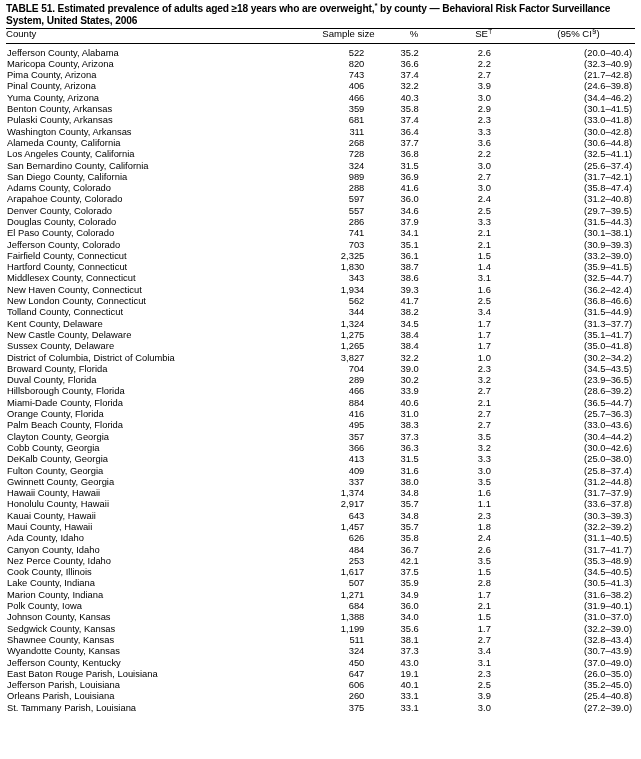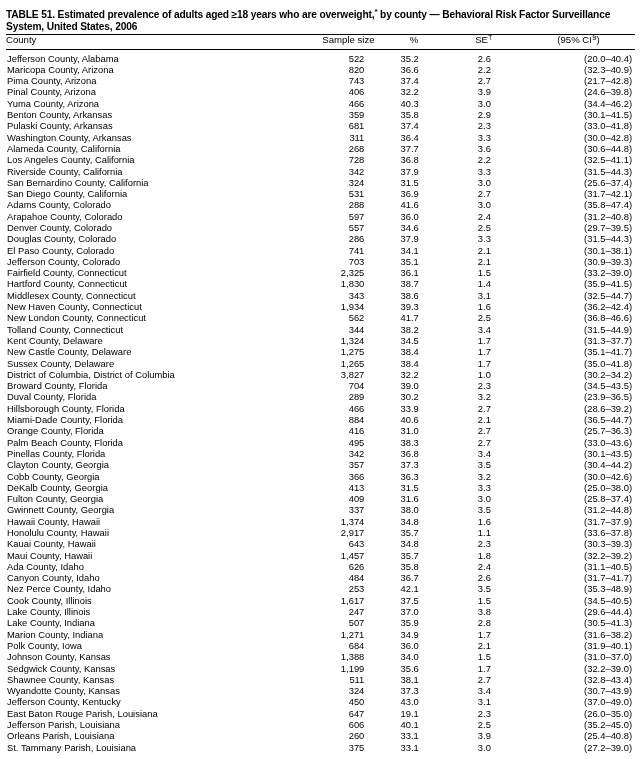--- a/index.html
+++ b/index.html
@@ -21,21 +21,21 @@
     position: relative;
     box-sizing: border-box;
     padding: 3px 6px 0 6px;
   }
   
   .table-title {
     font-size: 10.2px;
     font-weight: bold;
     line-height: 11.6px;
     letter-spacing: -0.15px;
-    margin: 6px 0 2px 0;
+    margin: 0 0 2px 0;
     padding: 0;
   }
   .table-title .ge { font-weight: bold; }
   .sup {
     font-size: 8px;
     vertical-align: super;
     line-height: 0;
   }
   
   .rule-thick {
@@ -192,36 +192,29 @@
           <td class="col-ci">(30.6–44.8)</td>
         </tr>
         <tr>
           <td class="col-county">Los Angeles County, California</td>
           <td class="col-n">728</td>
           <td class="col-pct">36.8</td>
           <td class="col-se">2.2</td>
           <td class="col-ci">(32.5–41.1)</td>
         </tr>
         <tr>
-          <td class="col-county">Riverside County, California</td>
-          <td class="col-n">342</td>
-          <td class="col-pct">37.9</td>
-          <td class="col-se">3.3</td>
-          <td class="col-ci">(31.5–44.3)</td>
-        </tr>
-        <tr>
           <td class="col-county">San Bernardino County, California</td>
           <td class="col-n">324</td>
           <td class="col-pct">31.5</td>
           <td class="col-se">3.0</td>
           <td class="col-ci">(25.6–37.4)</td>
         </tr>
         <tr>
           <td class="col-county">San Diego County, California</td>
-          <td class="col-n">531</td>
+          <td class="col-n">989</td>
           <td class="col-pct">36.9</td>
           <td class="col-se">2.7</td>
           <td class="col-ci">(31.7–42.1)</td>
         </tr>
         <tr>
           <td class="col-county">Adams County, Colorado</td>
           <td class="col-n">288</td>
           <td class="col-pct">41.6</td>
           <td class="col-se">3.0</td>
           <td class="col-ci">(35.8–47.4)</td>
@@ -367,27 +360,20 @@
           <td class="col-ci">(25.7–36.3)</td>
         </tr>
         <tr>
           <td class="col-county">Palm Beach County, Florida</td>
           <td class="col-n">495</td>
           <td class="col-pct">38.3</td>
           <td class="col-se">2.7</td>
           <td class="col-ci">(33.0–43.6)</td>
         </tr>
         <tr>
-          <td class="col-county">Pinellas County, Florida</td>
-          <td class="col-n">342</td>
-          <td class="col-pct">36.8</td>
-          <td class="col-se">3.4</td>
-          <td class="col-ci">(30.1–43.5)</td>
-        </tr>
-        <tr>
           <td class="col-county">Clayton County, Georgia</td>
           <td class="col-n">357</td>
           <td class="col-pct">37.3</td>
           <td class="col-se">3.5</td>
           <td class="col-ci">(30.4–44.2)</td>
         </tr>
         <tr>
           <td class="col-county">Cobb County, Georgia</td>
           <td class="col-n">366</td>
           <td class="col-pct">36.3</td>
@@ -465,27 +451,20 @@
           <td class="col-ci">(35.3–48.9)</td>
         </tr>
         <tr>
           <td class="col-county">Cook County, Illinois</td>
           <td class="col-n">1,617</td>
           <td class="col-pct">37.5</td>
           <td class="col-se">1.5</td>
           <td class="col-ci">(34.5–40.5)</td>
         </tr>
         <tr>
-          <td class="col-county">Lake County, Illinois</td>
-          <td class="col-n">247</td>
-          <td class="col-pct">37.0</td>
-          <td class="col-se">3.8</td>
-          <td class="col-ci">(29.6–44.4)</td>
-        </tr>
-        <tr>
           <td class="col-county">Lake County, Indiana</td>
           <td class="col-n">507</td>
           <td class="col-pct">35.9</td>
           <td class="col-se">2.8</td>
           <td class="col-ci">(30.5–41.3)</td>
         </tr>
         <tr>
           <td class="col-county">Marion County, Indiana</td>
           <td class="col-n">1,271</td>
           <td class="col-pct">34.9</td>

